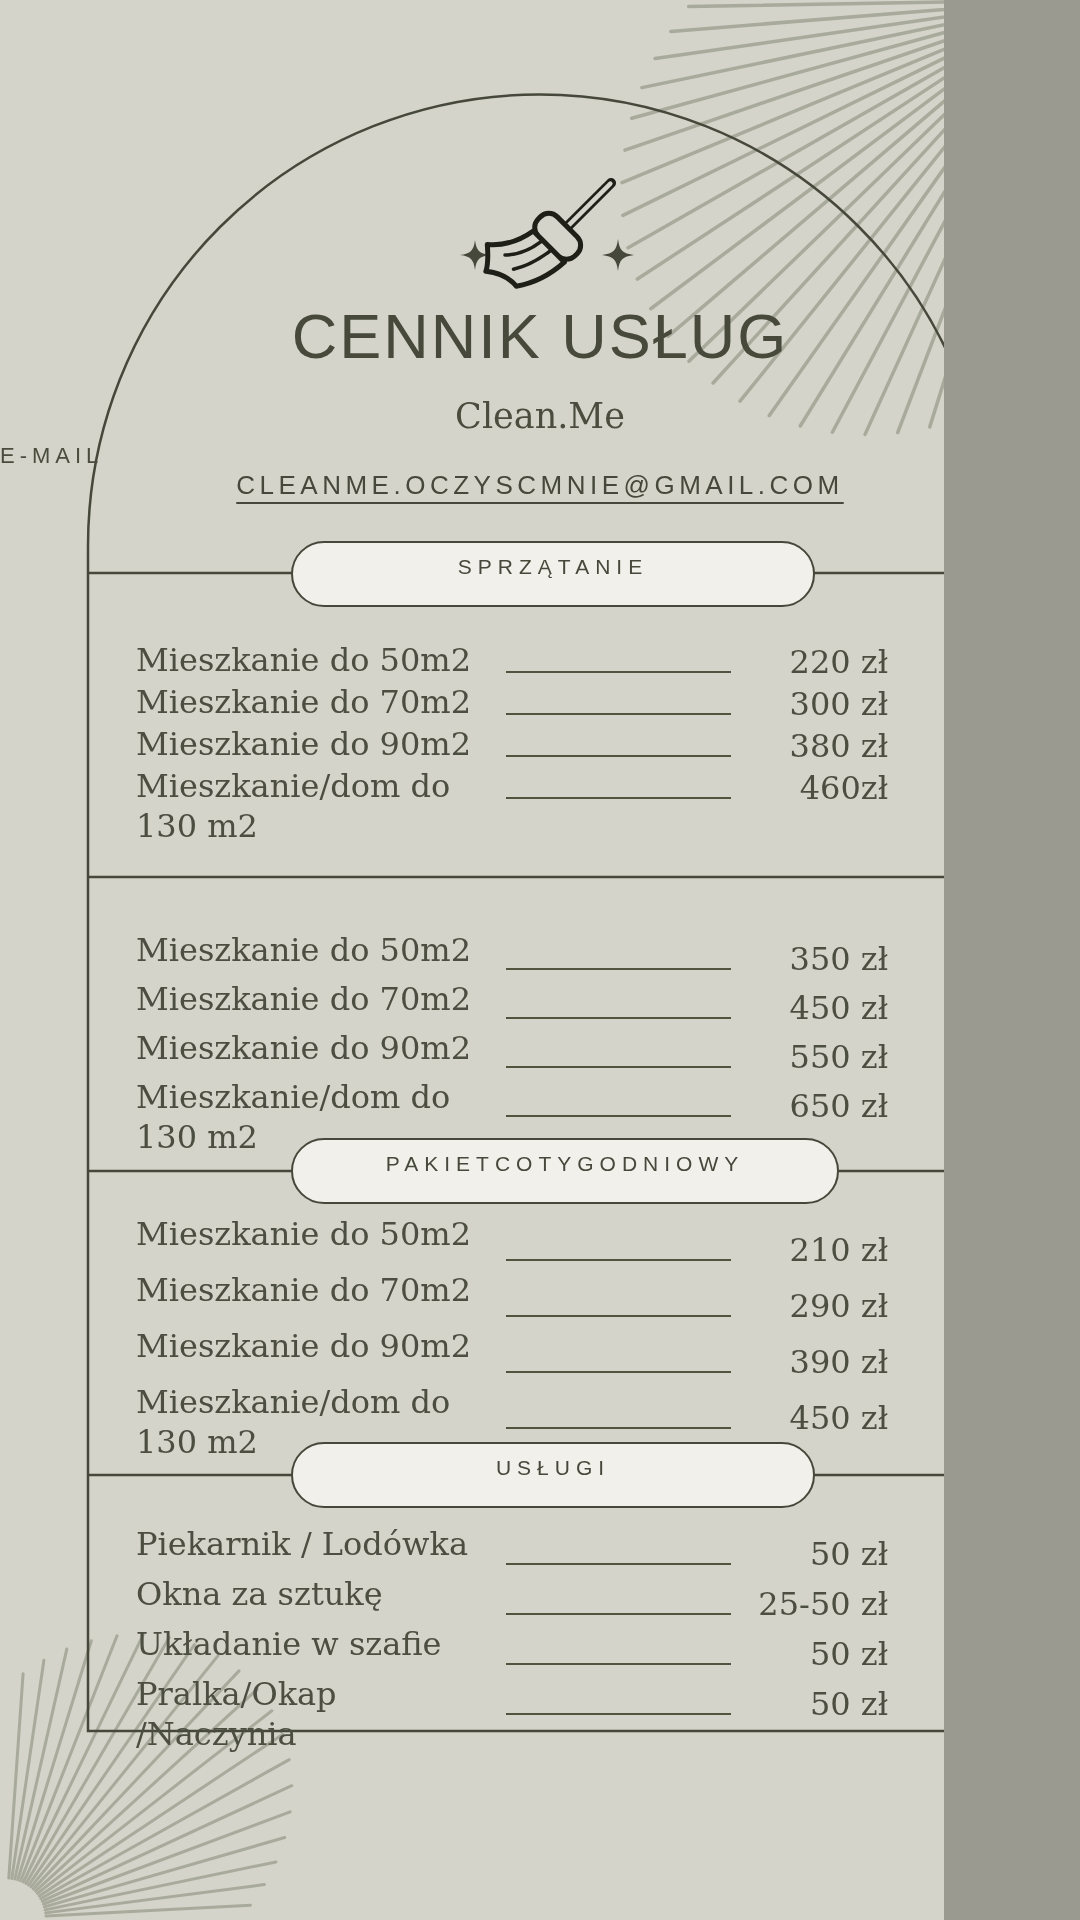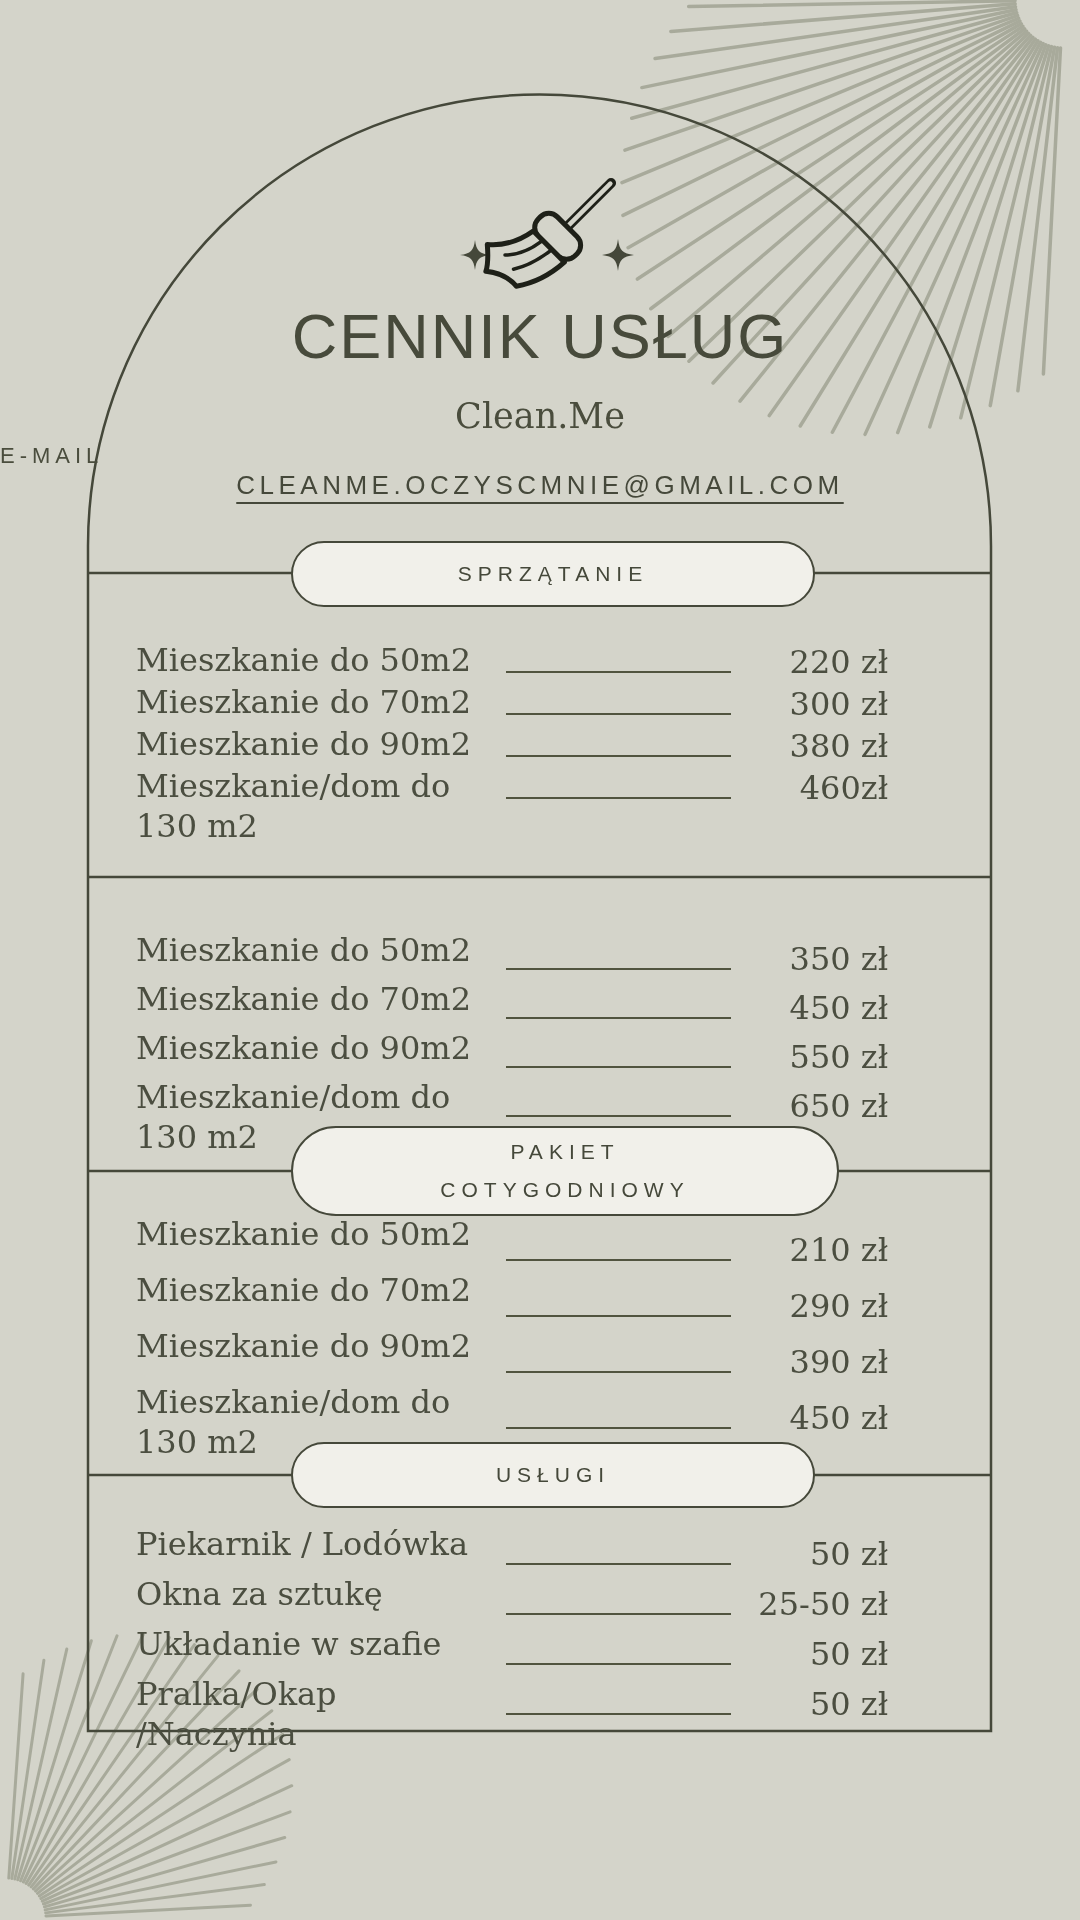--- a/index.html
+++ b/index.html
@@ -3,23 +3,23 @@
 <meta charset="utf-8">
 <style>
   :root{
     --bg:#d4d4ca;
     --ink:#45483a;
     --pill:#f1f0ea;
     --ray:#a8aa9b;
   }
   html,body{margin:0;padding:0;background:#9a9a90;}
   .page{
-    position:relative;width:1080px;height:1920px;overflow:hidden;
+    position:relative;width:924px;height:1920px;overflow:hidden;
     background:var(--bg);
-    font-family:"Liberation Sans",sans-serif;color:var(--ink);
+    font-family:"Liberation Sans",sans-serif;color:var(--ink);padding-left:20px;
   }
   svg.decor{position:absolute;left:0;top:0;width:1080px;height:1920px;pointer-events:none;}
 
   
   .icon-cluster{position:absolute;left:415px;top:148px;width:270px;height:185px;}
   .title{
     position:absolute;left:0;top:300px;width:1080px;text-align:center;
     font-size:63px;font-weight:400;letter-spacing:2px;color:#474a3b;
   }
   .brand{
@@ -33,27 +33,27 @@
   .email-row{position:absolute;left:0;top:470px;width:1080px;text-align:center;}
   .email-row a{
     font-size:26px;letter-spacing:4.5px;color:var(--ink);
     text-decoration:underline;text-decoration-thickness:2px;text-underline-offset:8px;
   }
 
   
   .pill{
     position:absolute;transform:translate(-50%,-50%);
     background:var(--pill);border:2.5px solid var(--ink);border-radius:64px;
-    box-sizing:border-box;display:flex;flex-direction:column;justify-content:center;
-    text-align:center;min-height:66px;padding:9px 18px;gap:8px;
+    box-sizing:border-box;display:flex;justify-content:center;
+    text-align:center;min-height:66px;padding:9px 18px;
   }
   .pill span{display:block;font-size:21px;letter-spacing:6px;line-height:30px;color:#45483a;}
   .pill-1{left:553px;top:574px;width:524px;}
   .pill-2{left:553px;top:877px;width:524px;}
-  .pill-3{left:565px;top:1171px;width:548px;justify-content:flex-end;}
+  .pill-3{left:565px;top:1171px;width:548px;}
   .pill-4{left:553px;top:1475px;width:524px;}
 
   
   .sec{
     position:absolute;left:136px;width:752px;
     font-family:"DejaVu Serif",serif;font-size:32px;color:#4b4e40;
   }
   .sec-1{top:640px;--st:2px;}
   .sec-2{top:930px;--st:9px;}
   .sec-3{top:1214px;--st:16px;}

